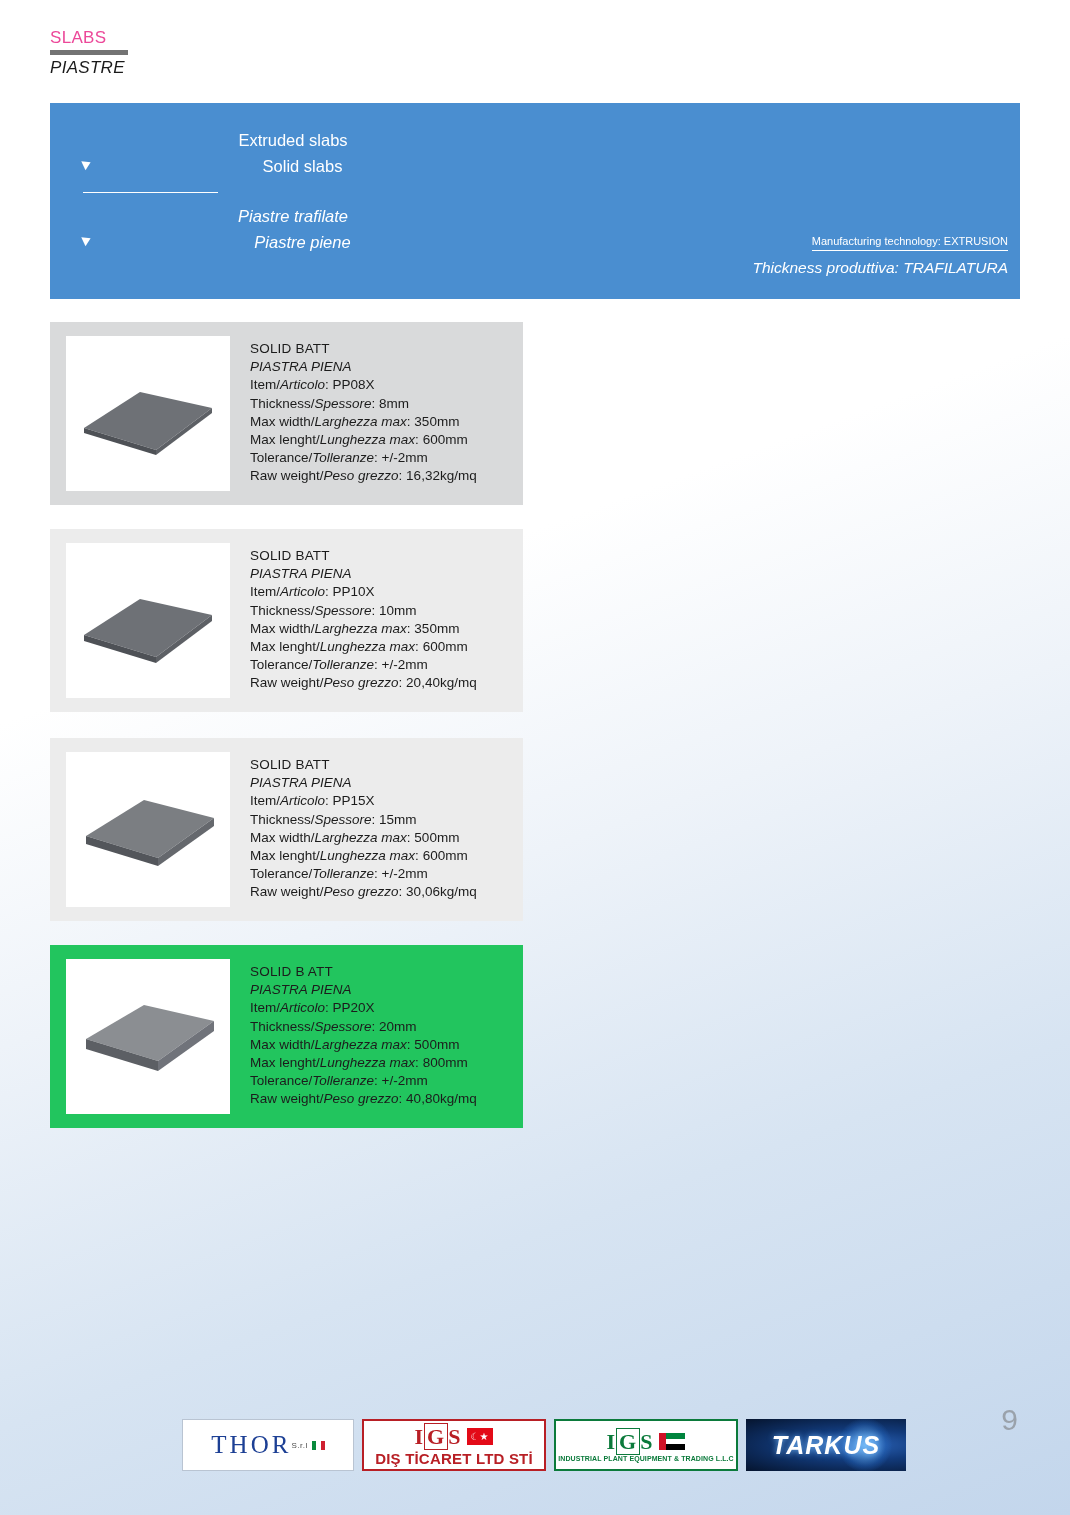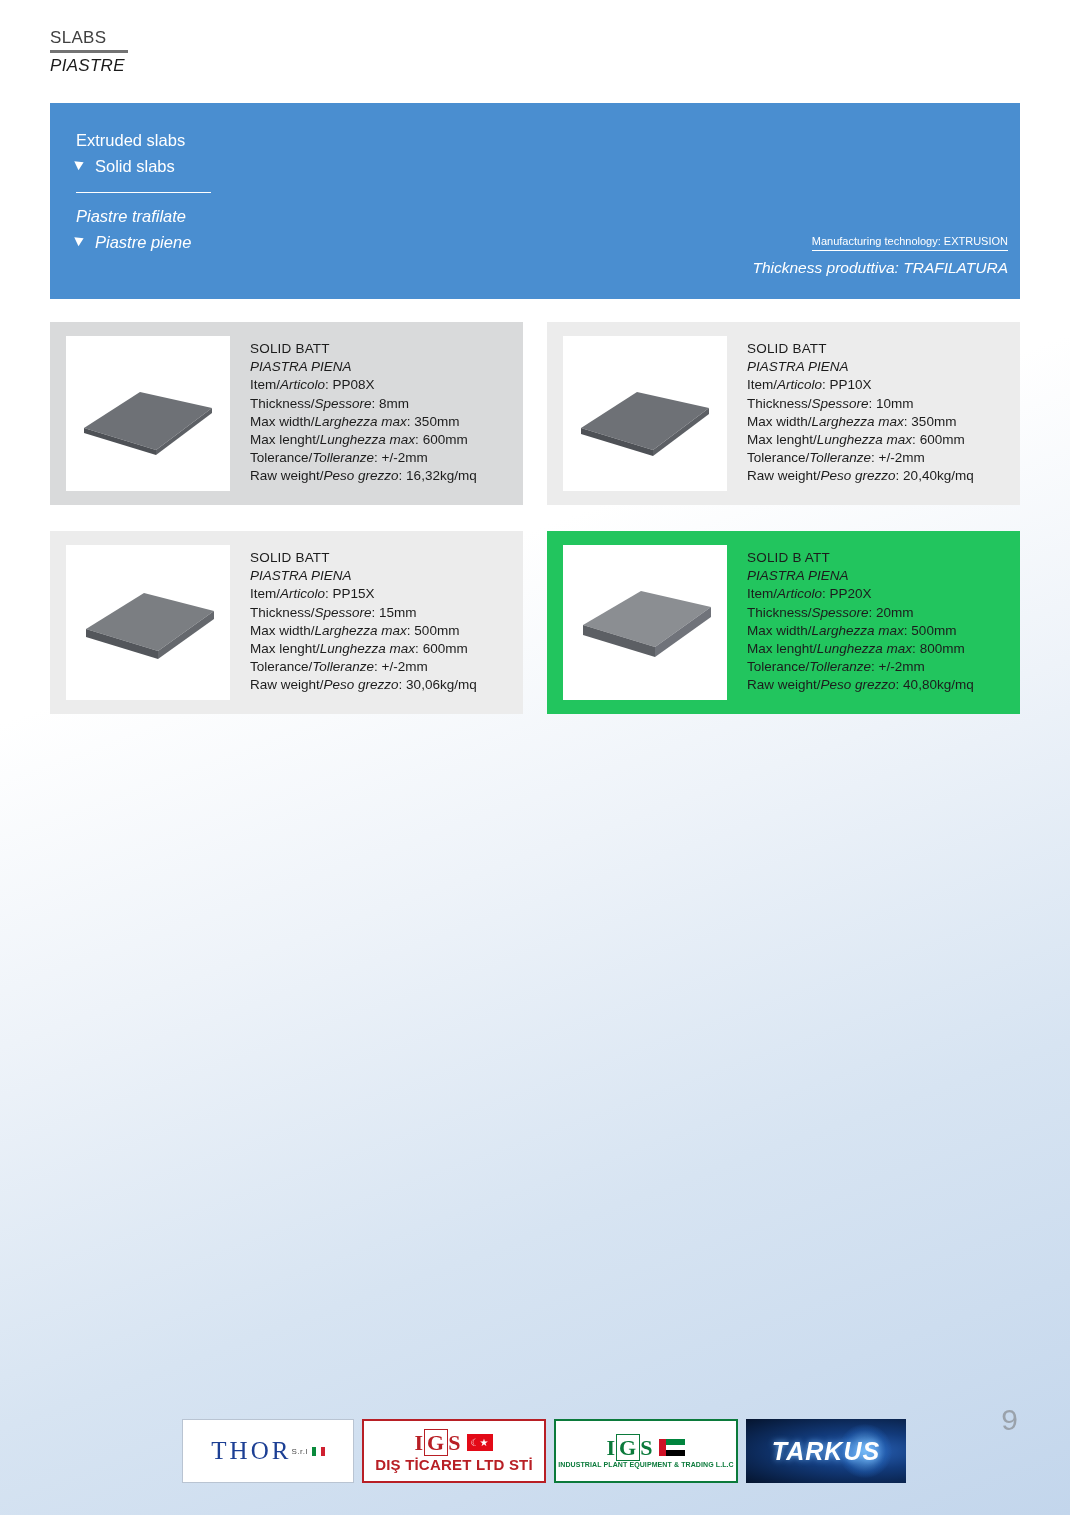--- a/index.html
+++ b/index.html
@@ -16,24 +16,24 @@
   }
 
   
   .page-head {
     position: absolute;
     left: 50px;
     top: 28px;
   }
   .page-head .title-en {
     font-size: 17px;
-    color: #404040;
+    color: #ec4899;
     letter-spacing: 0.3px;
     padding-bottom: 2px;
-    border-bottom: 3px solid #737373;
+    border-bottom: 5px solid #737373;
     display: inline-block;
     min-width: 78px;
   }
   .page-head .title-it {
     font-size: 17px;
     color: #1a1a1a;
     font-style: italic;
     letter-spacing: 0.3px;
     margin-top: 3px;
     display: block;
@@ -45,23 +45,24 @@
     left: 50px;
     top: 103px;
     width: 970px;
     height: 196px;
     background: #4a8ed0;
     color: #ffffff;
     box-sizing: border-box;
   }
   .banner-left {
     position: absolute;
-    left: 26px;
+    left: 33px;
     top: 24px;
     width: 420px;
+    text-align: center;
   }
   .banner-left .line1 {
     font-size: 16.5px;
     line-height: 26px;
   }
   .banner-left .line2 {
     font-size: 16.5px;
     line-height: 26px;
     padding-left: 19px;
     position: relative;
@@ -119,20 +120,21 @@
   .cards {
     position: absolute;
     left: 50px;
     top: 322px;
     width: 970px;
   }
   .card-row {
     display: flex;
     gap: 24px;
     margin-bottom: 26px;
+    flex-direction: column;
   }
   .card {
     width: 473px;
     box-sizing: border-box;
     display: flex;
     padding: 14px 14px 14px 16px;
     min-height: 182px;
   }
   .card.shade-a { background: #d9dadb; }
   .card.shade-b { background: #ececec; }
@@ -171,21 +173,21 @@
   }
   .logos {
     position: absolute;
     left: 182px;
     top: 0;
     display: flex;
     align-items: center;
     gap: 8px;
   }
   .logo {
-    height: 64px;
+    height: 52px;
     box-sizing: border-box;
     display: flex;
     align-items: center;
     justify-content: center;
     position: relative;
   }
   .logo-thor {
     width: 172px;
     background: #ffffff;
     border: 1px solid #b9c4d2;

